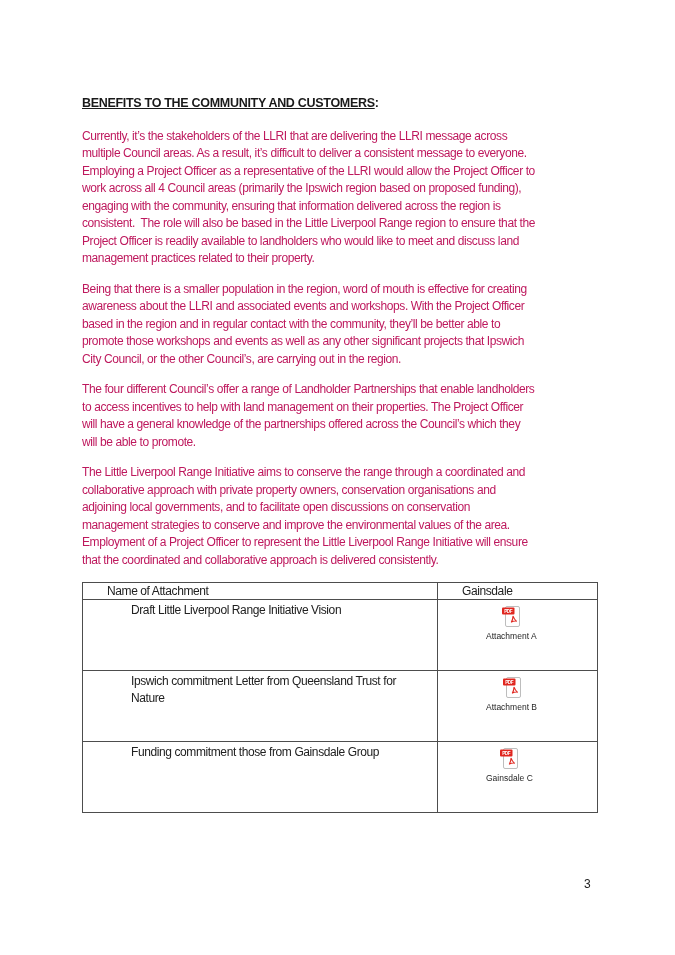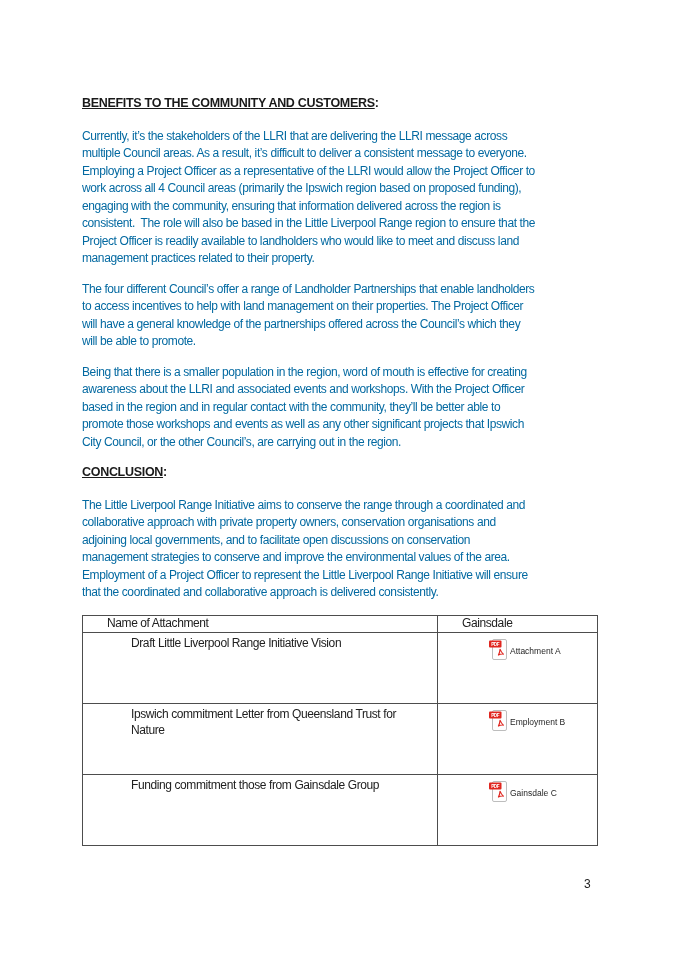--- a/index.html
+++ b/index.html
@@ -30,21 +30,21 @@
     margin: 0 0 15px 0;
     color: #1a1a1a;
   }
   .doc-heading .hd-text { text-decoration: underline; }
   .body-text {
     font-size: 12px;
     letter-spacing: -0.4px;
     line-height: 17.5px;
     margin: 0 0 13px 0;
     white-space: pre-wrap;
-    color: #0369a1;
+    color: #be185d;
   }
   table.attachments {
     border-collapse: collapse;
     table-layout: fixed;
     width: 515px;
     margin-top: 2px;
   }
   table.attachments col.c1 { width: 355px; }
   table.attachments col.c2 { width: 160px; }
   table.attachments th, table.attachments td {
@@ -67,21 +67,21 @@
     height: 66px;
     padding: 2px 30px 2px 6px;
     line-height: 16.5px;
   }
   td.att-cell {
     vertical-align: top;
     padding: 5px 4px 2px 14px;
   }
   .attach-obj {
     display: inline-flex;
-    flex-direction: row;
+    flex-direction: column;
     align-items: center;
   }
   .pdf-icon { display: block; line-height: 0; }
   .attach-caption {
     font-size: 8.5px;
     letter-spacing: 0;
     color: #262626;
     margin-top: 1px;
     white-space: nowrap;
   }
@@ -102,31 +102,30 @@
     <h2 class="doc-heading"><span class="hd-text">BENEFITS TO THE COMMUNITY AND CUSTOMERS</span><span>:</span></h2>
 
     <p class="body-text">Currently, it’s the stakeholders of the LLRI that are delivering the LLRI message across
 multiple Council areas. As a result, it’s difficult to deliver a consistent message to everyone.
 Employing a Project Officer as a representative of the LLRI would allow the Project Officer to
 work across all 4 Council areas (primarily the Ipswich region based on proposed funding),
 engaging with the community, ensuring that information delivered across the region is
 consistent.  The role will also be based in the Little Liverpool Range region to ensure that the
 Project Officer is readily available to landholders who would like to meet and discuss land
 management practices related to their property.</p>
-    <p class="body-text">The four different Council’s offer a range of Landholder Partnerships that enable landholders
-to access incentives to help with land management on their properties. The Project Officer
-will have a general knowledge of the partnerships offered across the Council’s which they
-will be able to promote.</p>
     <p class="body-text">Being that there is a smaller population in the region, word of mouth is effective for creating
 awareness about the LLRI and associated events and workshops. With the Project Officer
 based in the region and in regular contact with the community, they’ll be better able to
 promote those workshops and events as well as any other significant projects that Ipswich
 City Council, or the other Council’s, are carrying out in the region.</p>
-
-    <h2 class="doc-heading"><span class="hd-text">CONCLUSION</span><span>:</span></h2>
+    <p class="body-text">The four different Council’s offer a range of Landholder Partnerships that enable landholders
+to access incentives to help with land management on their properties. The Project Officer
+will have a general knowledge of the partnerships offered across the Council’s which they
+will be able to promote.</p>
+
 
     <p class="body-text">The Little Liverpool Range Initiative aims to conserve the range through a coordinated and
 collaborative approach with private property owners, conservation organisations and
 adjoining local governments, and to facilitate open discussions on conservation
 management strategies to conserve and improve the environmental values of the area.
 Employment of a Project Officer to represent the Little Liverpool Range Initiative will ensure
 that the coordinated and collaborative approach is delivered consistently.</p>
 
 
     <table class="attachments">
@@ -162,21 +161,21 @@
         <td class="att-cell">
           <div class="attach-obj">
             <span class="pdf-icon">
               <svg width="24" height="25" viewBox="0 0 24 25">
                 <rect x="6.5" y="1.5" width="14" height="20" rx="1.5" fill="#fefefe" stroke="#bdbdbd" stroke-width="1"></rect>
                 <path d="M14.2 11.4 c0.6 1.9 1.8 3.6 3.2 4.7 c-1.7 -0.2 -3.6 0.2 -5.0 1.0 c0.9 -1.6 1.5 -3.6 1.6 -5.7 z" fill="none" stroke="#e0261f" stroke-width="1.1" stroke-linejoin="round"></path>
                 <rect x="3" y="2.5" width="12.5" height="7" rx="1" fill="#e0261f"></rect>
                 <text x="9.2" y="7.8" font-size="4.6" font-weight="bold" fill="#ffffff" text-anchor="middle" font-family="Liberation Sans, sans-serif">PDF</text>
               </svg>
             </span>
-            <span class="attach-caption">Employment B</span>
+            <span class="attach-caption">Attachment B</span>
           </div>
         </td>
       </tr>
 
       <tr>
         <td class="name-cell">Funding commitment those from Gainsdale Group</td>
         <td class="att-cell">
           <div class="attach-obj">
             <span class="pdf-icon">
               <svg width="24" height="25" viewBox="0 0 24 25">

